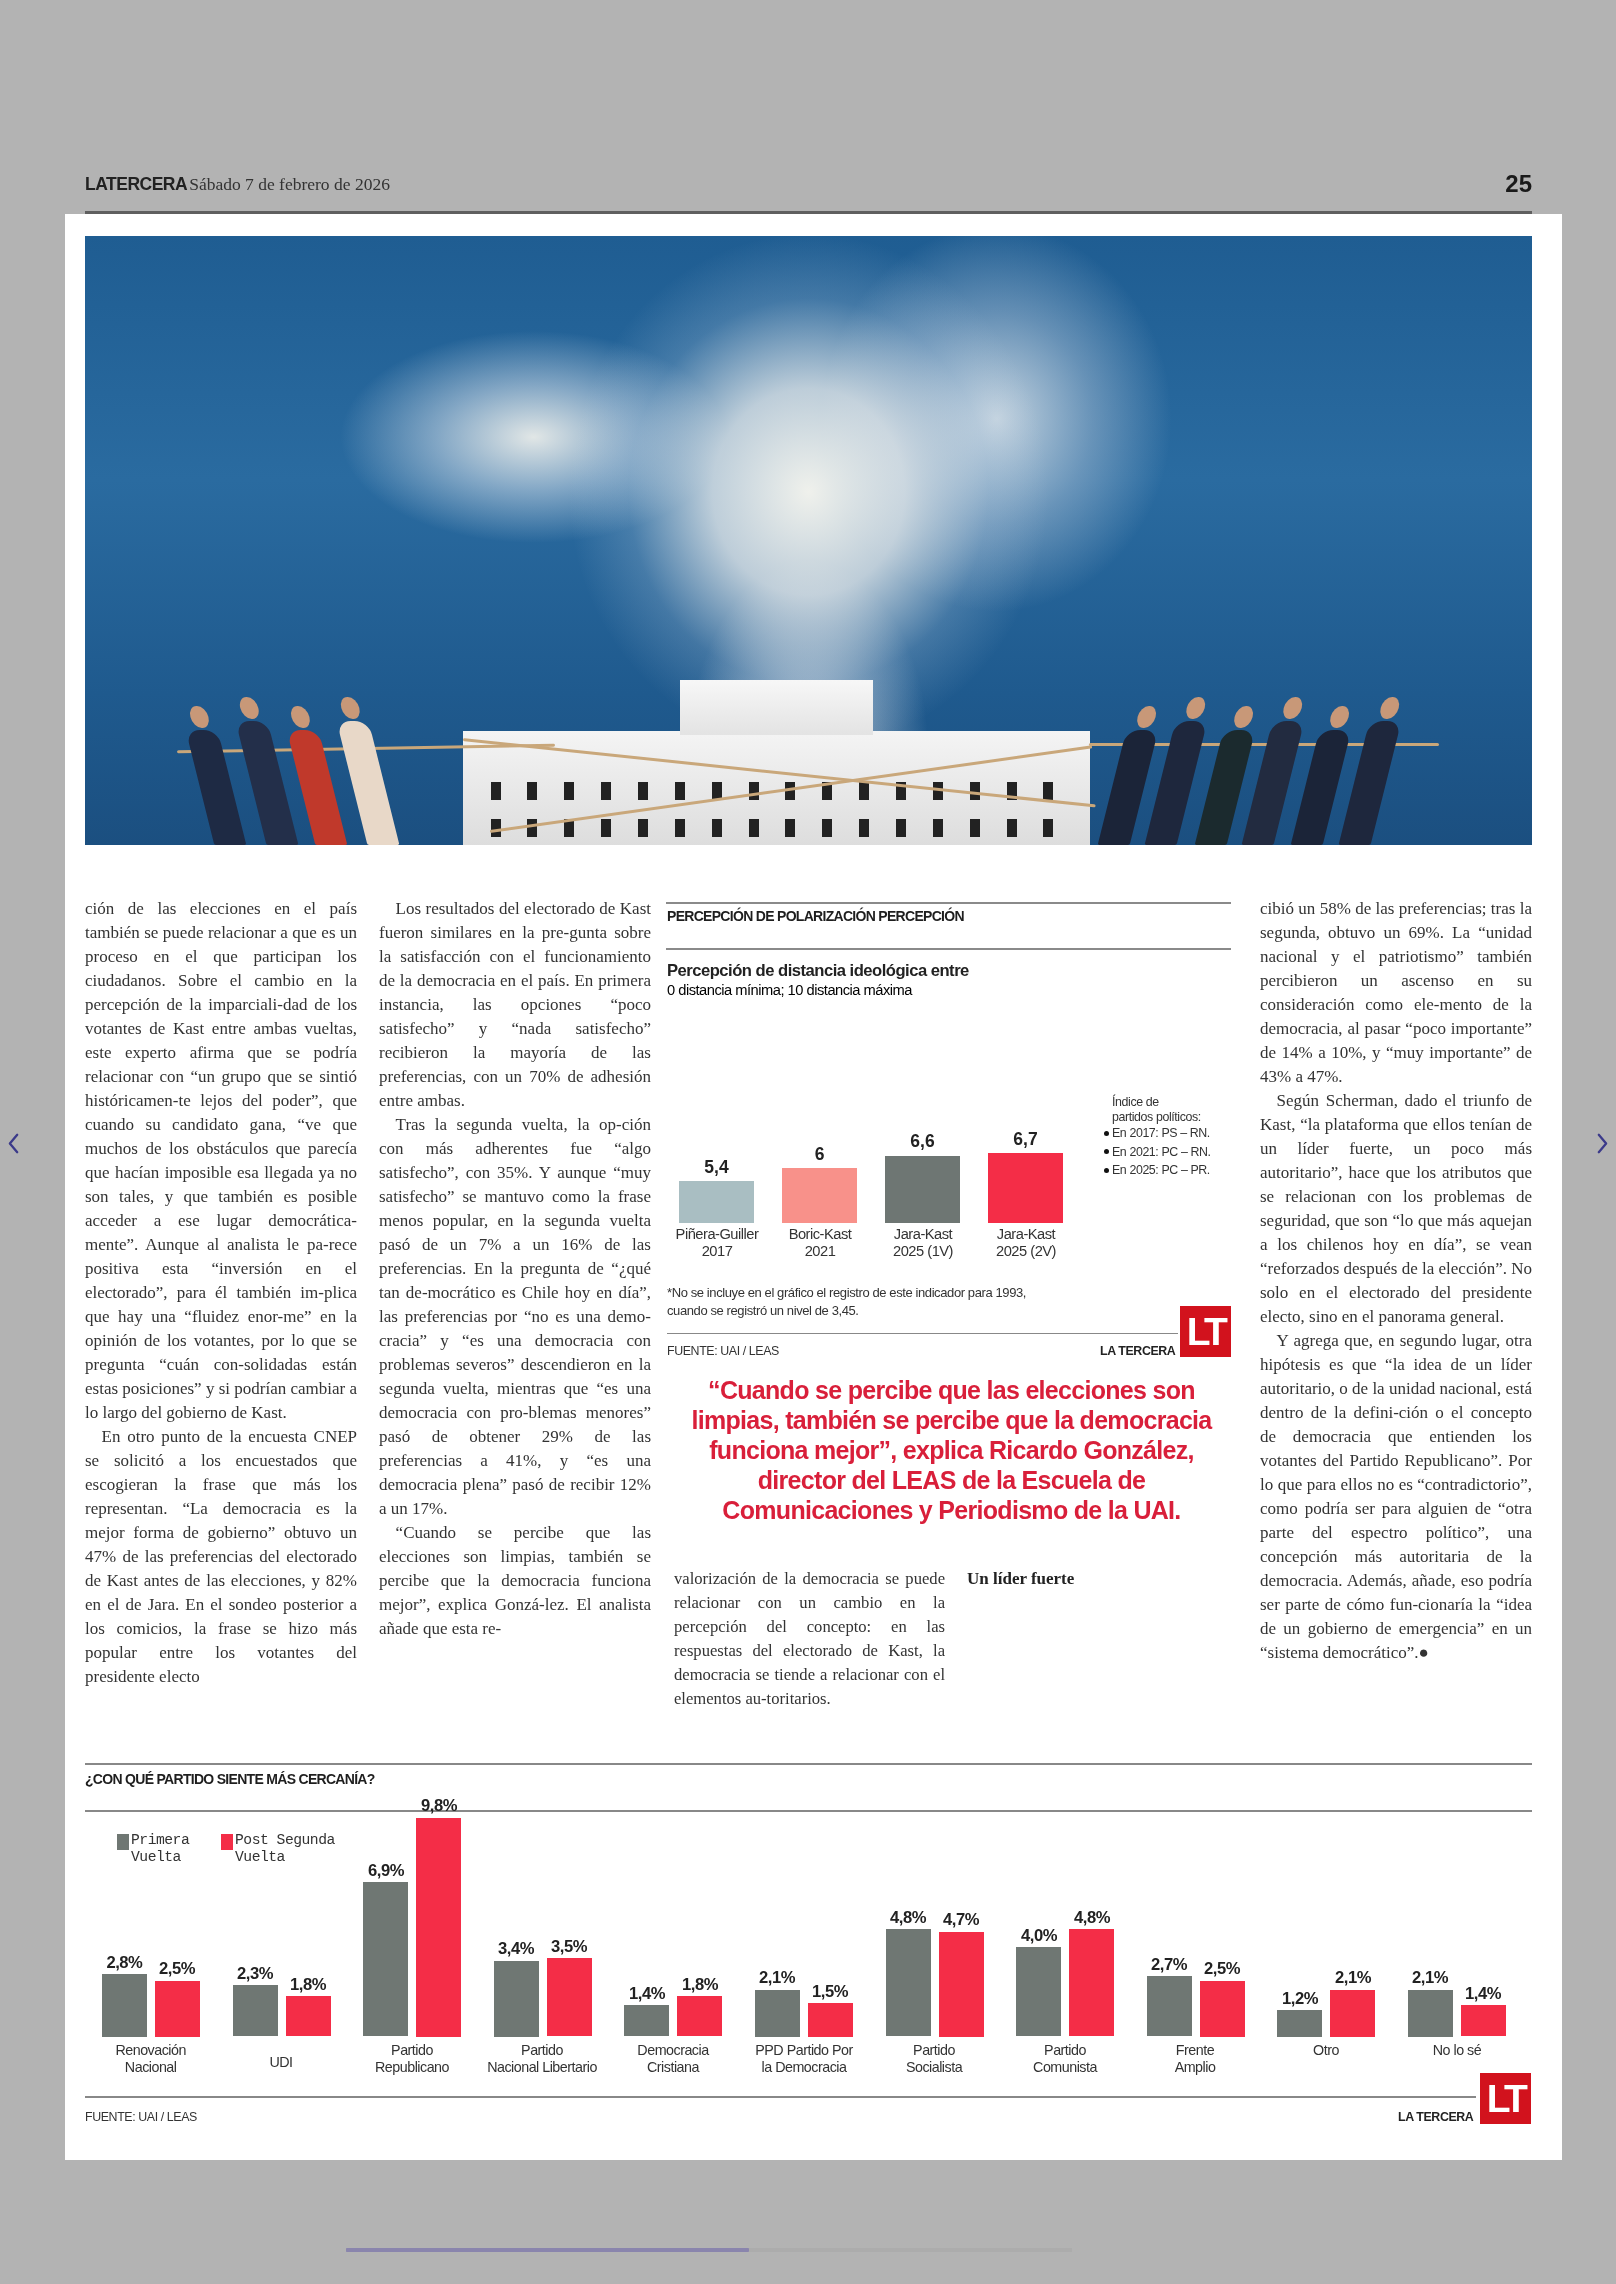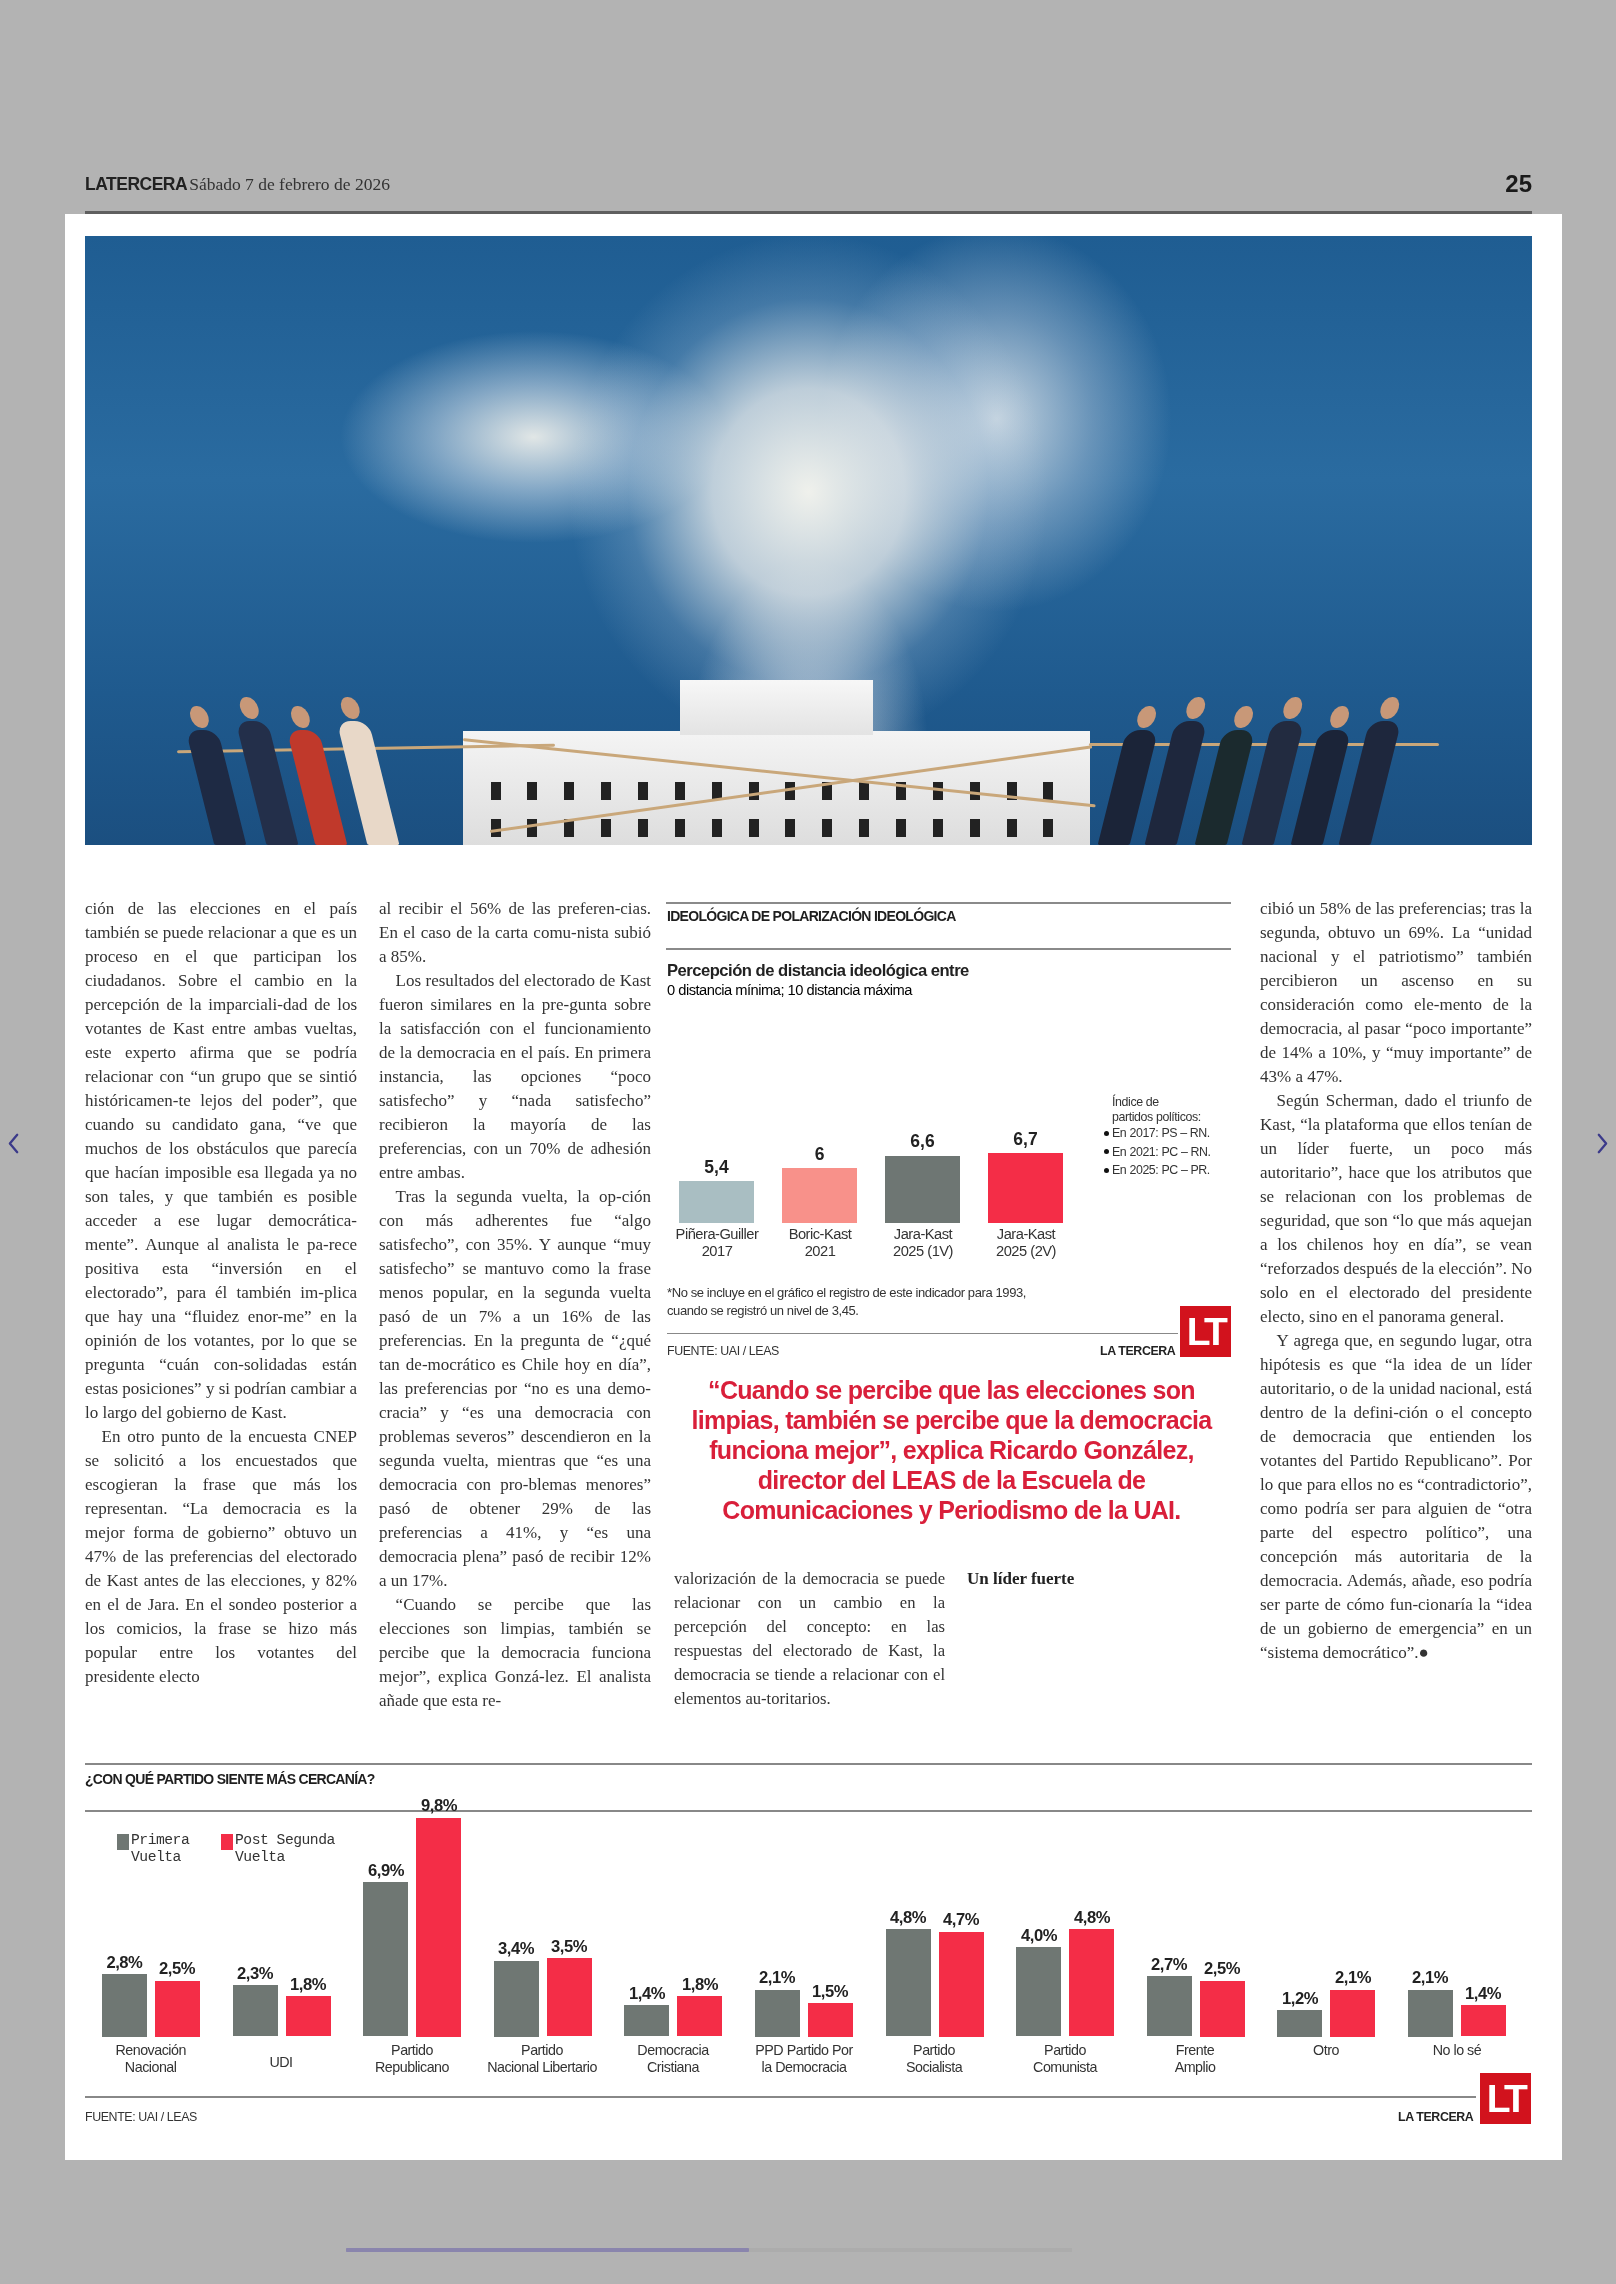--- a/index.html
+++ b/index.html
@@ -158,28 +158,27 @@
       </div>
     </div>
 </div>
 
 <div class="abs col col1">
     <p>ción de las elecciones en el país también se puede relacionar a que es un proceso en el que participan los ciudadanos. Sobre el cambio en la percepción de la imparciali-dad de los votantes de Kast entre ambas vueltas, este experto afirma que se podría relacionar con “un grupo que se sintió históricamen-te lejos del poder”, que cuando su candidato gana, “ve que muchos de los obstáculos que parecía que hacían imposible esa llegada ya no son tales, y que también es posible acceder a ese lugar democrática-mente”. Aunque al analista le pa-rece positiva esta “inversión en el electorado”, para él también im-plica que hay una “fluidez enor-me” en la opinión de los votantes, por lo que se pregunta “cuán con-solidadas están estas posiciones” y si podrían cambiar a lo largo del gobierno de Kast.</p>
     <p class="ind">En otro punto de la encuesta CNEP se solicitó a los encuestados que escogieran la frase que más los representan. “La democracia es la mejor forma de gobierno” obtuvo un 47% de las preferencias del electorado de Kast antes de las elecciones, y 82% en el de Jara. En el sondeo posterior a los comicios, la frase se hizo más popular entre los votantes del presidente electo</p>
   </div>
 
 <div class="abs col col2">
-    <p>al recibir el 56% de las preferen-cias. En el caso de la carta comu-nista subió a 85%.</p>
     <p class="ind">Los resultados del electorado de Kast fueron similares en la pre-gunta sobre la satisfacción con el funcionamiento de la democracia en el país. En primera instancia, las opciones “poco satisfecho” y “nada satisfecho” recibieron la mayoría de las preferencias, con un 70% de adhesión entre ambas.</p>
     <p class="ind">Tras la segunda vuelta, la op-ción con más adherentes fue “algo satisfecho”, con 35%. Y aunque “muy satisfecho” se mantuvo como la frase menos popular, en la segunda vuelta pasó de un 7% a un 16% de las preferencias. En la pregunta de “¿qué tan de-mocrático es Chile hoy en día”, las preferencias por “no es una demo-cracia” y “es una democracia con problemas severos” descendieron en la segunda vuelta, mientras que “es una democracia con pro-blemas menores” pasó de obtener 29% de las preferencias a 41%, y “es una democracia plena” pasó de recibir 12% a un 17%.</p>
     <p class="ind">“Cuando se percibe que las elecciones son limpias, también se percibe que la democracia funciona mejor”, explica Gonzá-lez. El analista añade que esta re-</p>
   </div>
 
 <div class="abs c1-rule" style="top:902px;"></div>
-<div class="abs c1-title">IDEOLÓGICA DE POLARIZACIÓN IDEOLÓGICA</div>
+<div class="abs c1-title">PERCEPCIÓN DE POLARIZACIÓN PERCEPCIÓN</div>
 <div class="abs c1-rule" style="top:948px;"></div>
 <div class="abs c1-sub">Percepción de distancia ideológica entre</div>
 <div class="abs c1-sub2">0 distancia mínima; 10 distancia máxima</div>
 <div class="abs c1-bars" id="c1-bars">
     <div class="c1-bar" style="left: 0px; height: 42px; background: rgb(169, 190, 194);"></div>
     <div class="c1-val" style="left: 0px; bottom: 45px;">5,4</div>
     <div class="c1-lbl" style="left: -15px; top: 213px;">
       <div>Piñera-Guiller</div>
       <div>2017</div>
     </div>

